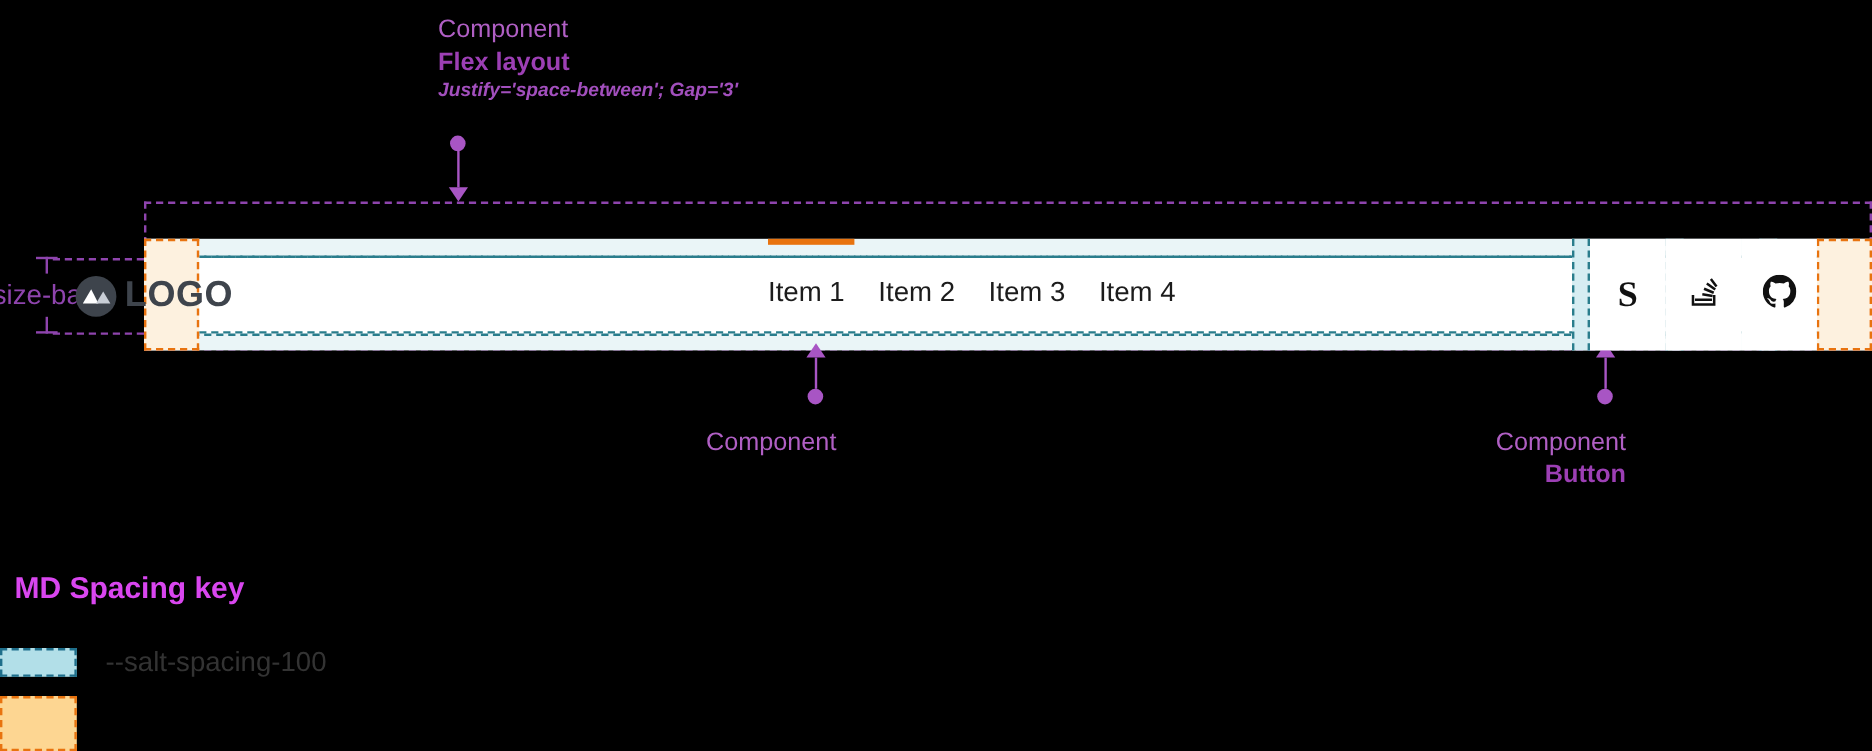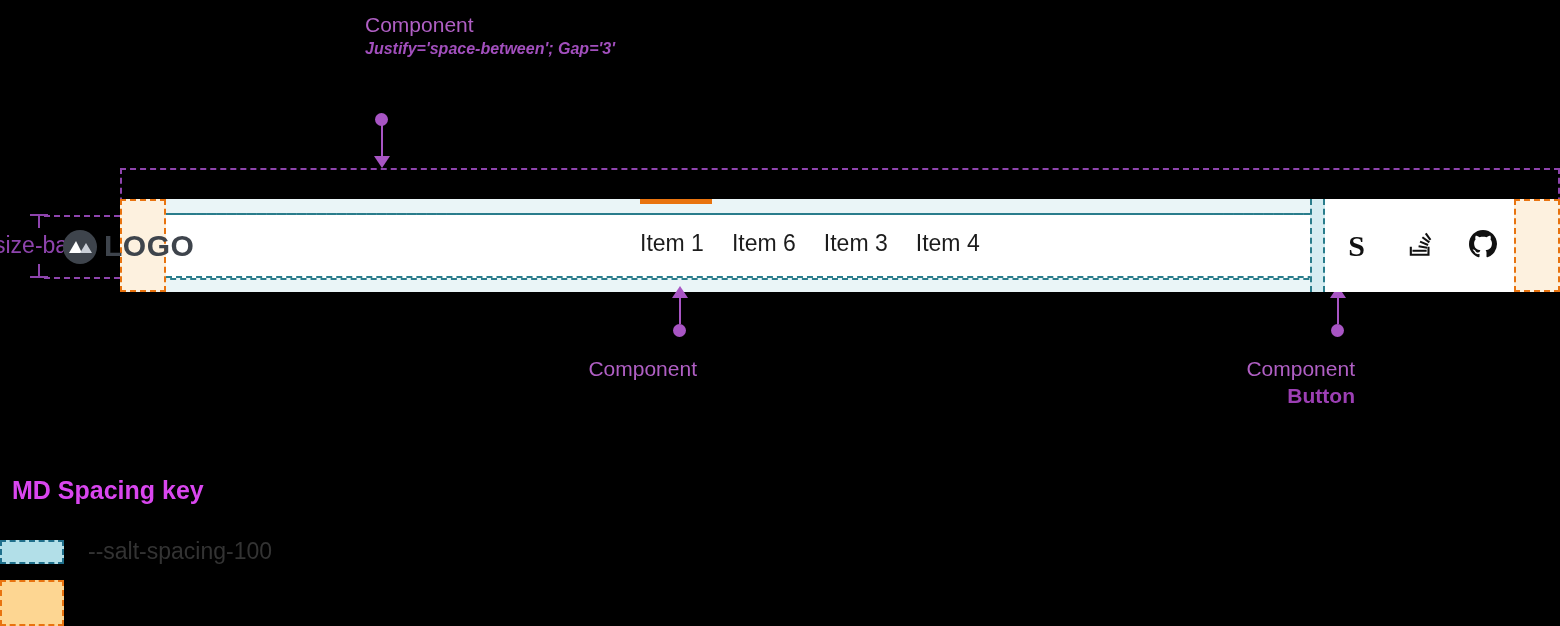--- a/index.html
+++ b/index.html
@@ -106,20 +106,21 @@
   .legend-swatch{ width:64px; height:24px; }
   .legend-swatch.s100{ background:#b2dfe8; border:2px dashed #1f6f8b; }
   .legend-swatch.s300{ background:#fdd692; border:2px dashed #e8730f; height:46px; }
   .legend-label{ margin-left:24px; font-size:23px; color:#333; }
 </style>
 </head>
 <body>
 
 <div class="ann" style="left:365px; top:12px;">
   <div class="ann-kind">Component</div>
+  <div class="ann-name">Flex layout</div>
   <div class="ann-props">Justify='space-between'; Gap='3'</div>
 </div>
 <div class="leader-dot" style="left:375px; top:113px;"></div>
 <div class="leader-line" style="left:381px; top:124px; height:32px;"></div>
 <div class="arrow-down" style="left:374px; top:156px;"></div>
 
 <div class="dim">
   <div class="dash" style="top:3px;"></div>
   <div class="dash" style="top:65px;"></div>
   <div class="capbar" style="top:2px;"></div>
@@ -158,21 +159,21 @@
   </span>
   <span class="logo-text">LOGO</span>
 </div>
 
 <div class="nav-items">
   <div class="nav-item">
     <span class="active-bar"></span>
     <span>Item 1</span>
   </div>
   <div class="nav-item">
-    <span>Item 6</span>
+    <span>Item 2</span>
   </div>
   <div class="nav-item">
     <span>Item 3</span>
   </div>
   <div class="nav-item">
     <span>Item 4</span>
   </div>
 </div>
 
 <div class="icon-btns">

